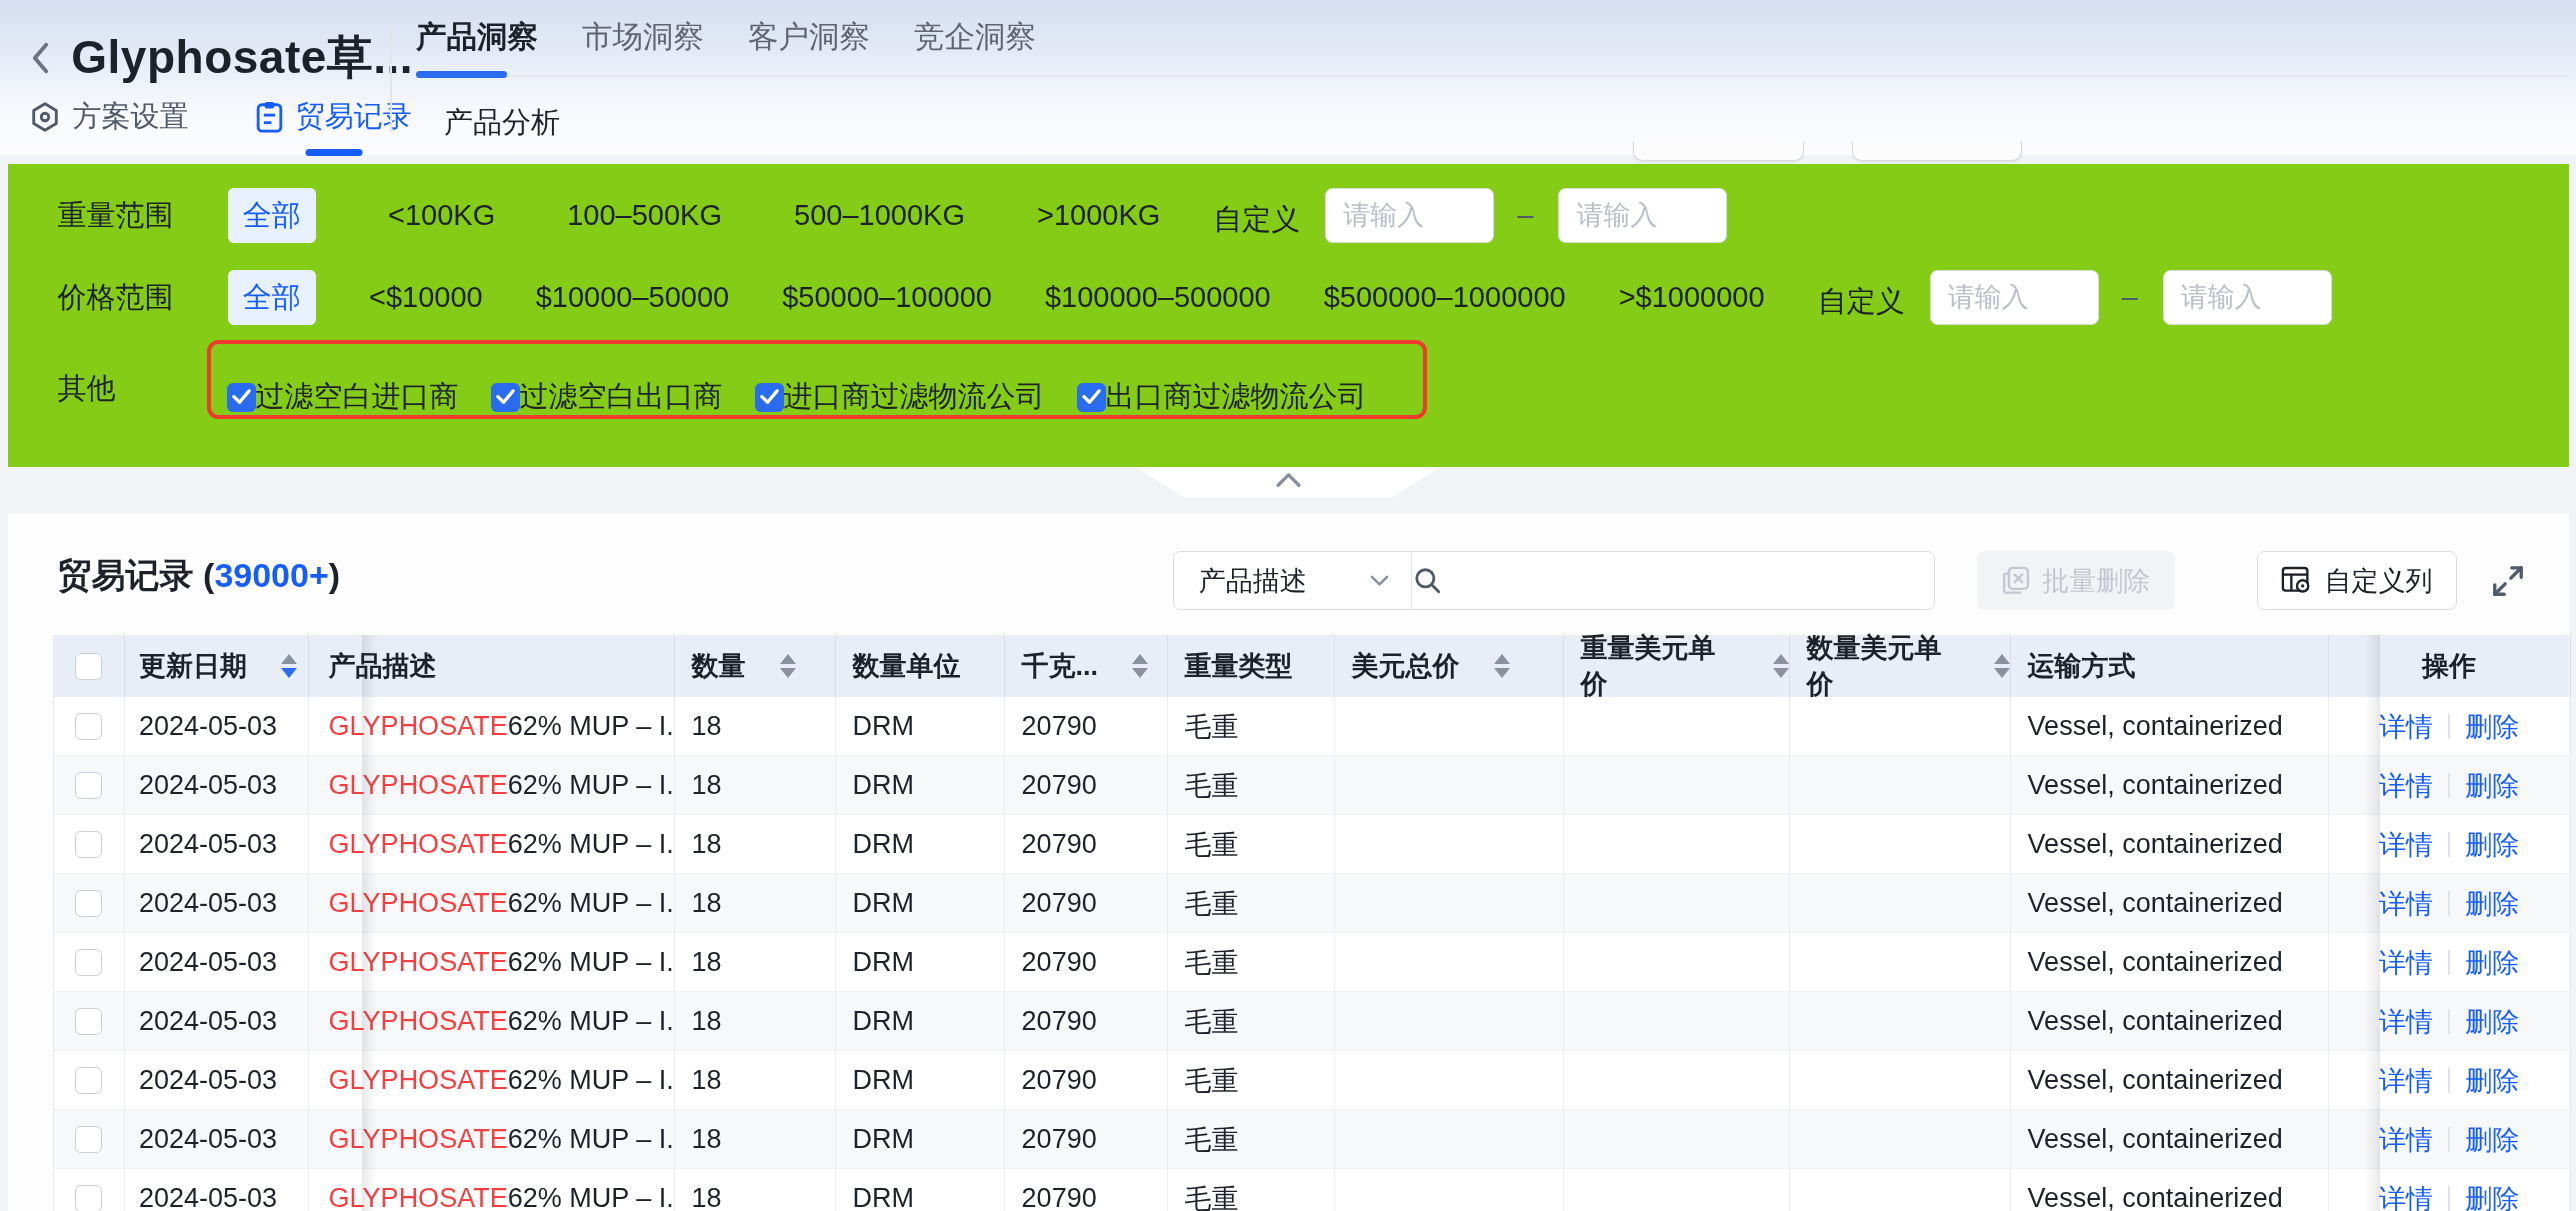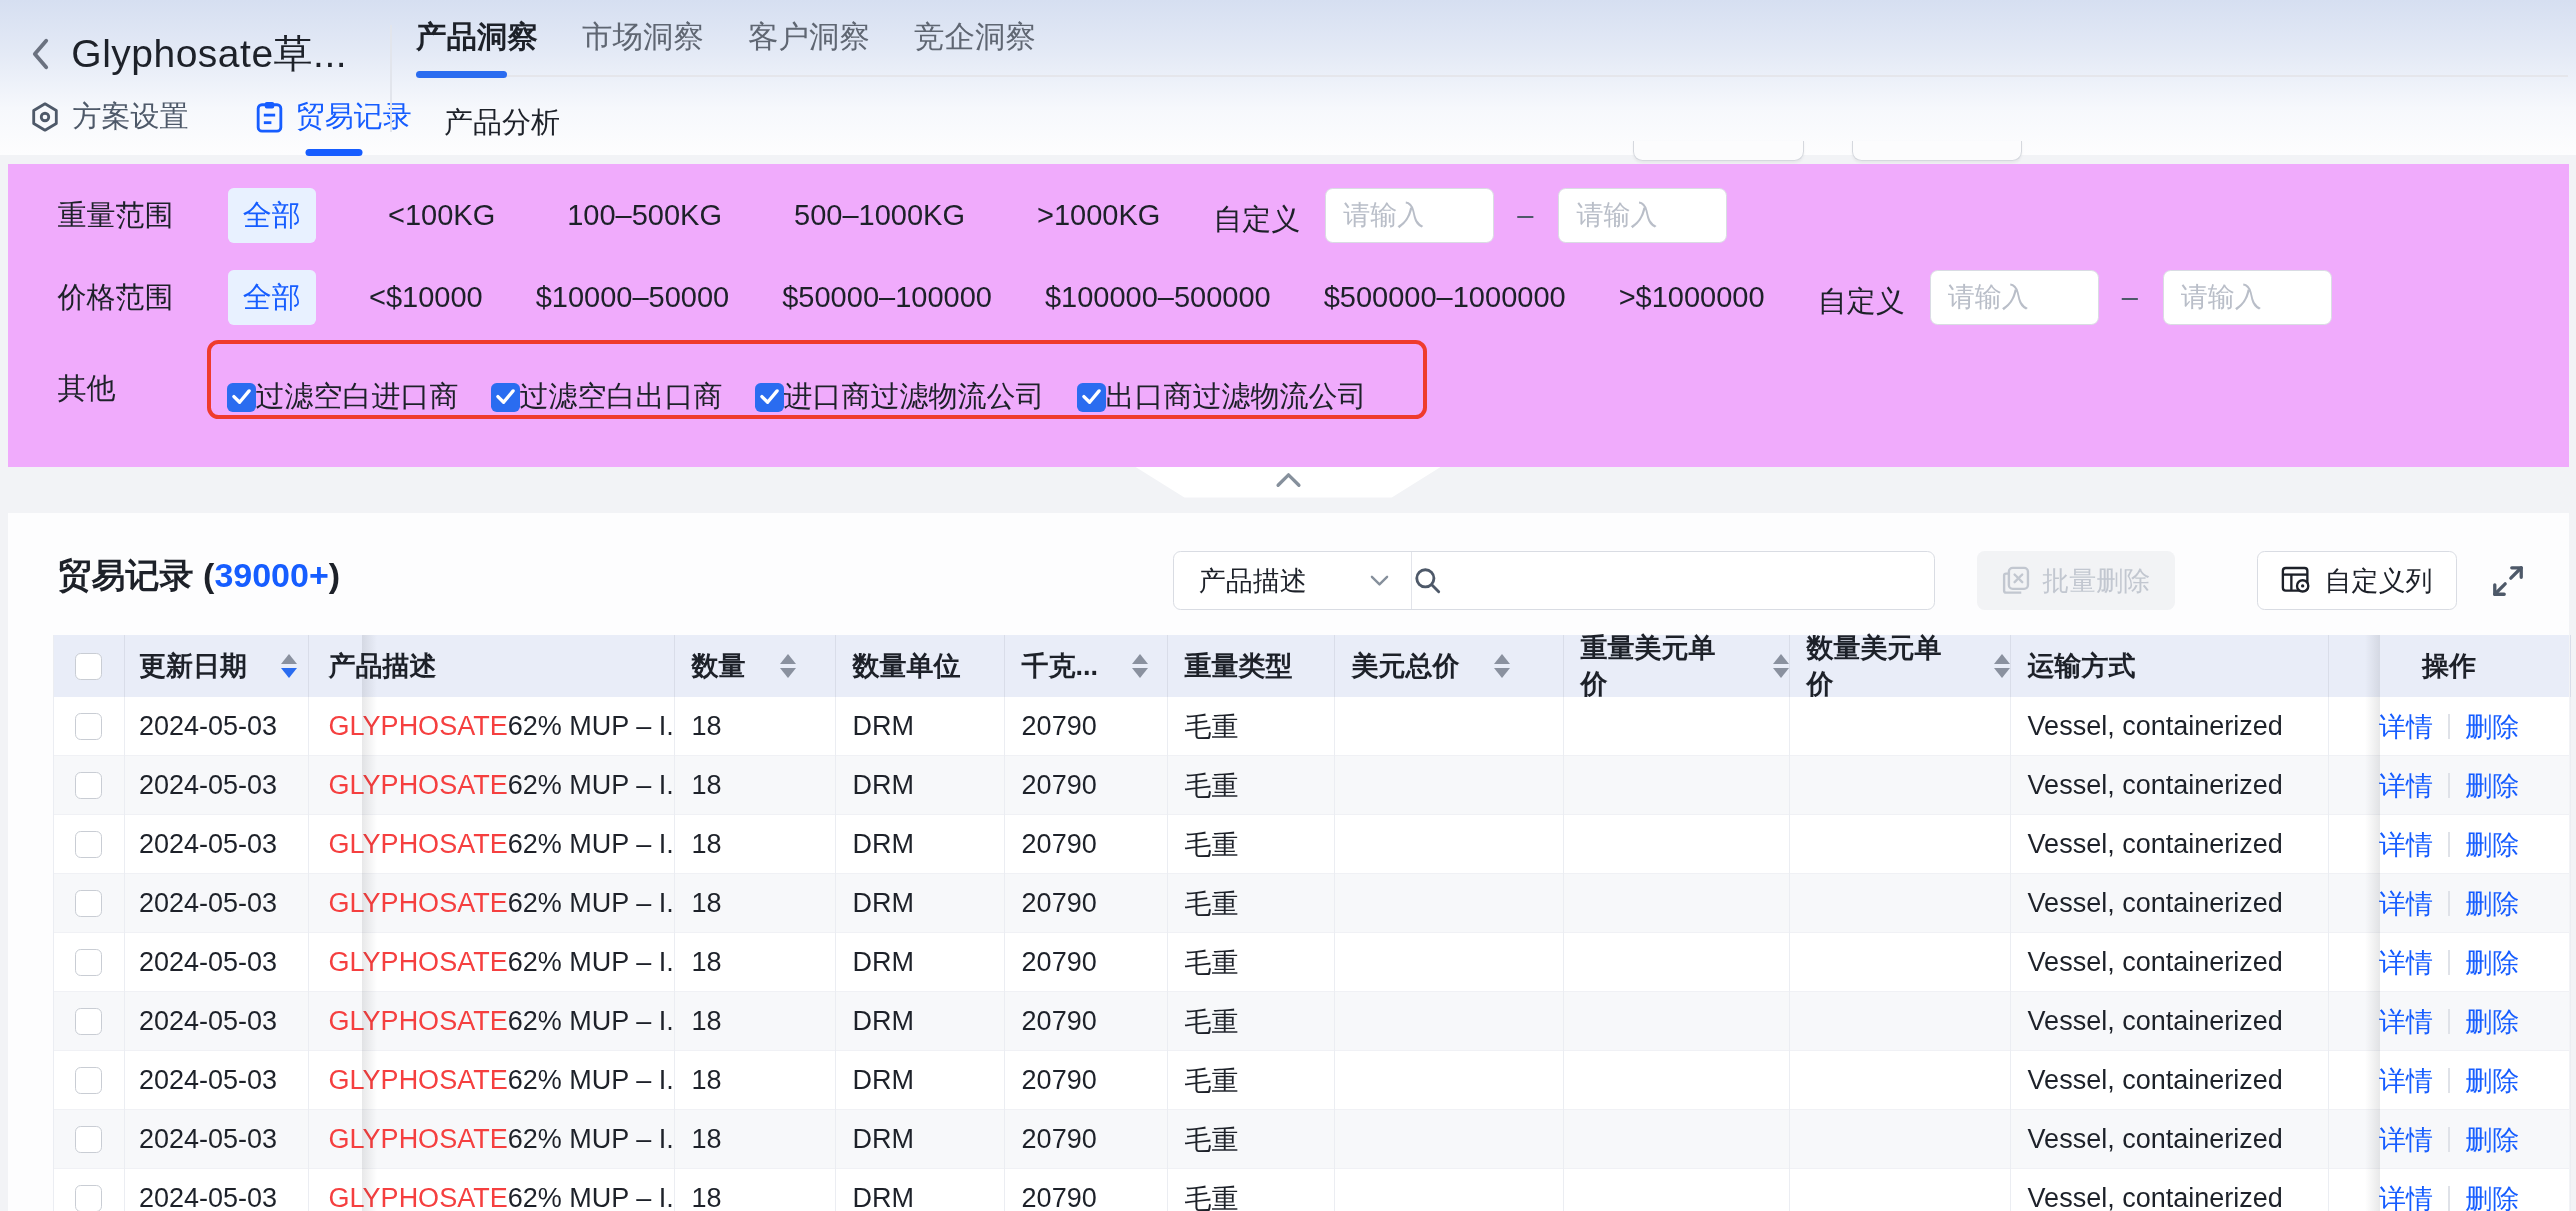--- a/index.html
+++ b/index.html
@@ -5,38 +5,38 @@
   * { margin:0; padding:0; box-sizing:border-box; }
   html,body { width:2576px; height:1212px; overflow:hidden; }
   body { font-family:"Liberation Sans","DejaVu Sans",sans-serif; background:#f2f3f6; color:#1d2129; }
   .screen { position:relative; width:2576px; height:1212px; overflow:hidden; }
 
   
   .app-header { position:absolute; top:0; left:0; width:2576px; height:155px;
     background:linear-gradient(180deg,#d6dff1 0%,#e4eaf6 35%,#f6f8fc 70%,#fdfdfe 100%); }
   .back-title { position:absolute; top:27px; left:29px; display:flex; align-items:center; gap:13.3px; }
   .back-ic { width:29px; height:42px; display:flex; align-items:center; }
-  .title { font-size:39px; font-weight:400; letter-spacing:0.5px; }
+  .title { font-size:46px; font-weight:700; letter-spacing:0.5px; }
   .subnav { position:absolute; top:97px; left:29px; display:flex; align-items:center; gap:67px; }
   .subnav-item { display:flex; align-items:center; gap:11.4px; font-size:29px; color:#4e5969; position:relative; cursor:pointer; }
   .subnav-item.active { color:#165DFF; }
   .subnav-item.active .under { position:absolute; left:50%; transform:translateX(-50%); bottom:-19px; width:57px; height:6.7px; border-radius:3.8px; background:#165DFF; }
   .vdivider { position:absolute; left:390px; top:25px; width:1.9px; height:107px; background:#e2e5ec; }
   .tabs { position:absolute; left:416px; top:17px; display:flex; gap:44px; }
   .tab { font-size:30.5px; color:#5f6672; cursor:pointer; }
   .tab.active { color:#1d2129; font-weight:700; }
   .tab-track { position:absolute; left:416px; right:7.6px; top:75px; height:1.9px; background:#e5e6eb; }
   .tab-bar { position:absolute; left:416px; top:71px; width:91px; height:6.7px; border-radius:3.8px; background:#2a6cf0; }
   .sec-tab { position:absolute; left:444px; top:103px; font-size:29px; color:#1d2129; cursor:pointer; }
   .cutbox { position:absolute; top:141px; height:20px; background:#fcfcfd; border:1.9px solid #d5d8de; border-top:none; border-radius:0 0 9.5px 9.5px; box-shadow:0 1.9px 2.9px rgba(0,0,0,.05); }
   .cutbox.b1 { left:1633px; width:171px; }
   .cutbox.b2 { left:1852px; width:170px; }
 
   
-  .filter-panel { position:absolute; top:164px; left:7.6px; width:2561px; height:303px; background:#f0abfc; }
+  .filter-panel { position:absolute; top:164px; left:7.6px; width:2561px; height:303px; background:#84cc16; }
   .f-label { font-size:29px; font-weight:500; color:#1d2129; width:143px; flex:0 0 auto; }
   .row-weight { position:absolute; top:21px; left:50px; height:61px; display:flex; align-items:center; }
   .row-price  { position:absolute; top:103px; left:50px; height:61px; display:flex; align-items:center; }
   .row-other  { position:absolute; top:185px; left:50px; height:80px; display:flex; align-items:center; }
   .chip { font-size:29px; color:#165DFF; background:#e8f1ff; border-radius:5.7px; padding:7.6px 15.2px; margin-left:27px; cursor:pointer; }
   .opt { font-size:29px; color:#1d2129; cursor:pointer; }
   .opts-weight { display:flex; align-items:center; gap:72px; margin-left:72px; }
   .opts-price  { display:flex; align-items:center; gap:53px; margin-left:53px; }
   .custom-lab { font-size:29px; font-weight:500; margin-left:53px;margin-top:8px; }
   .range-input { width:169px; height:55px; border:1.9px solid #d9dce3; border-radius:7.6px; font-size:27px; color:#1d2129; padding:0 17px; margin-left:25px; outline:none; background:#fff; }

